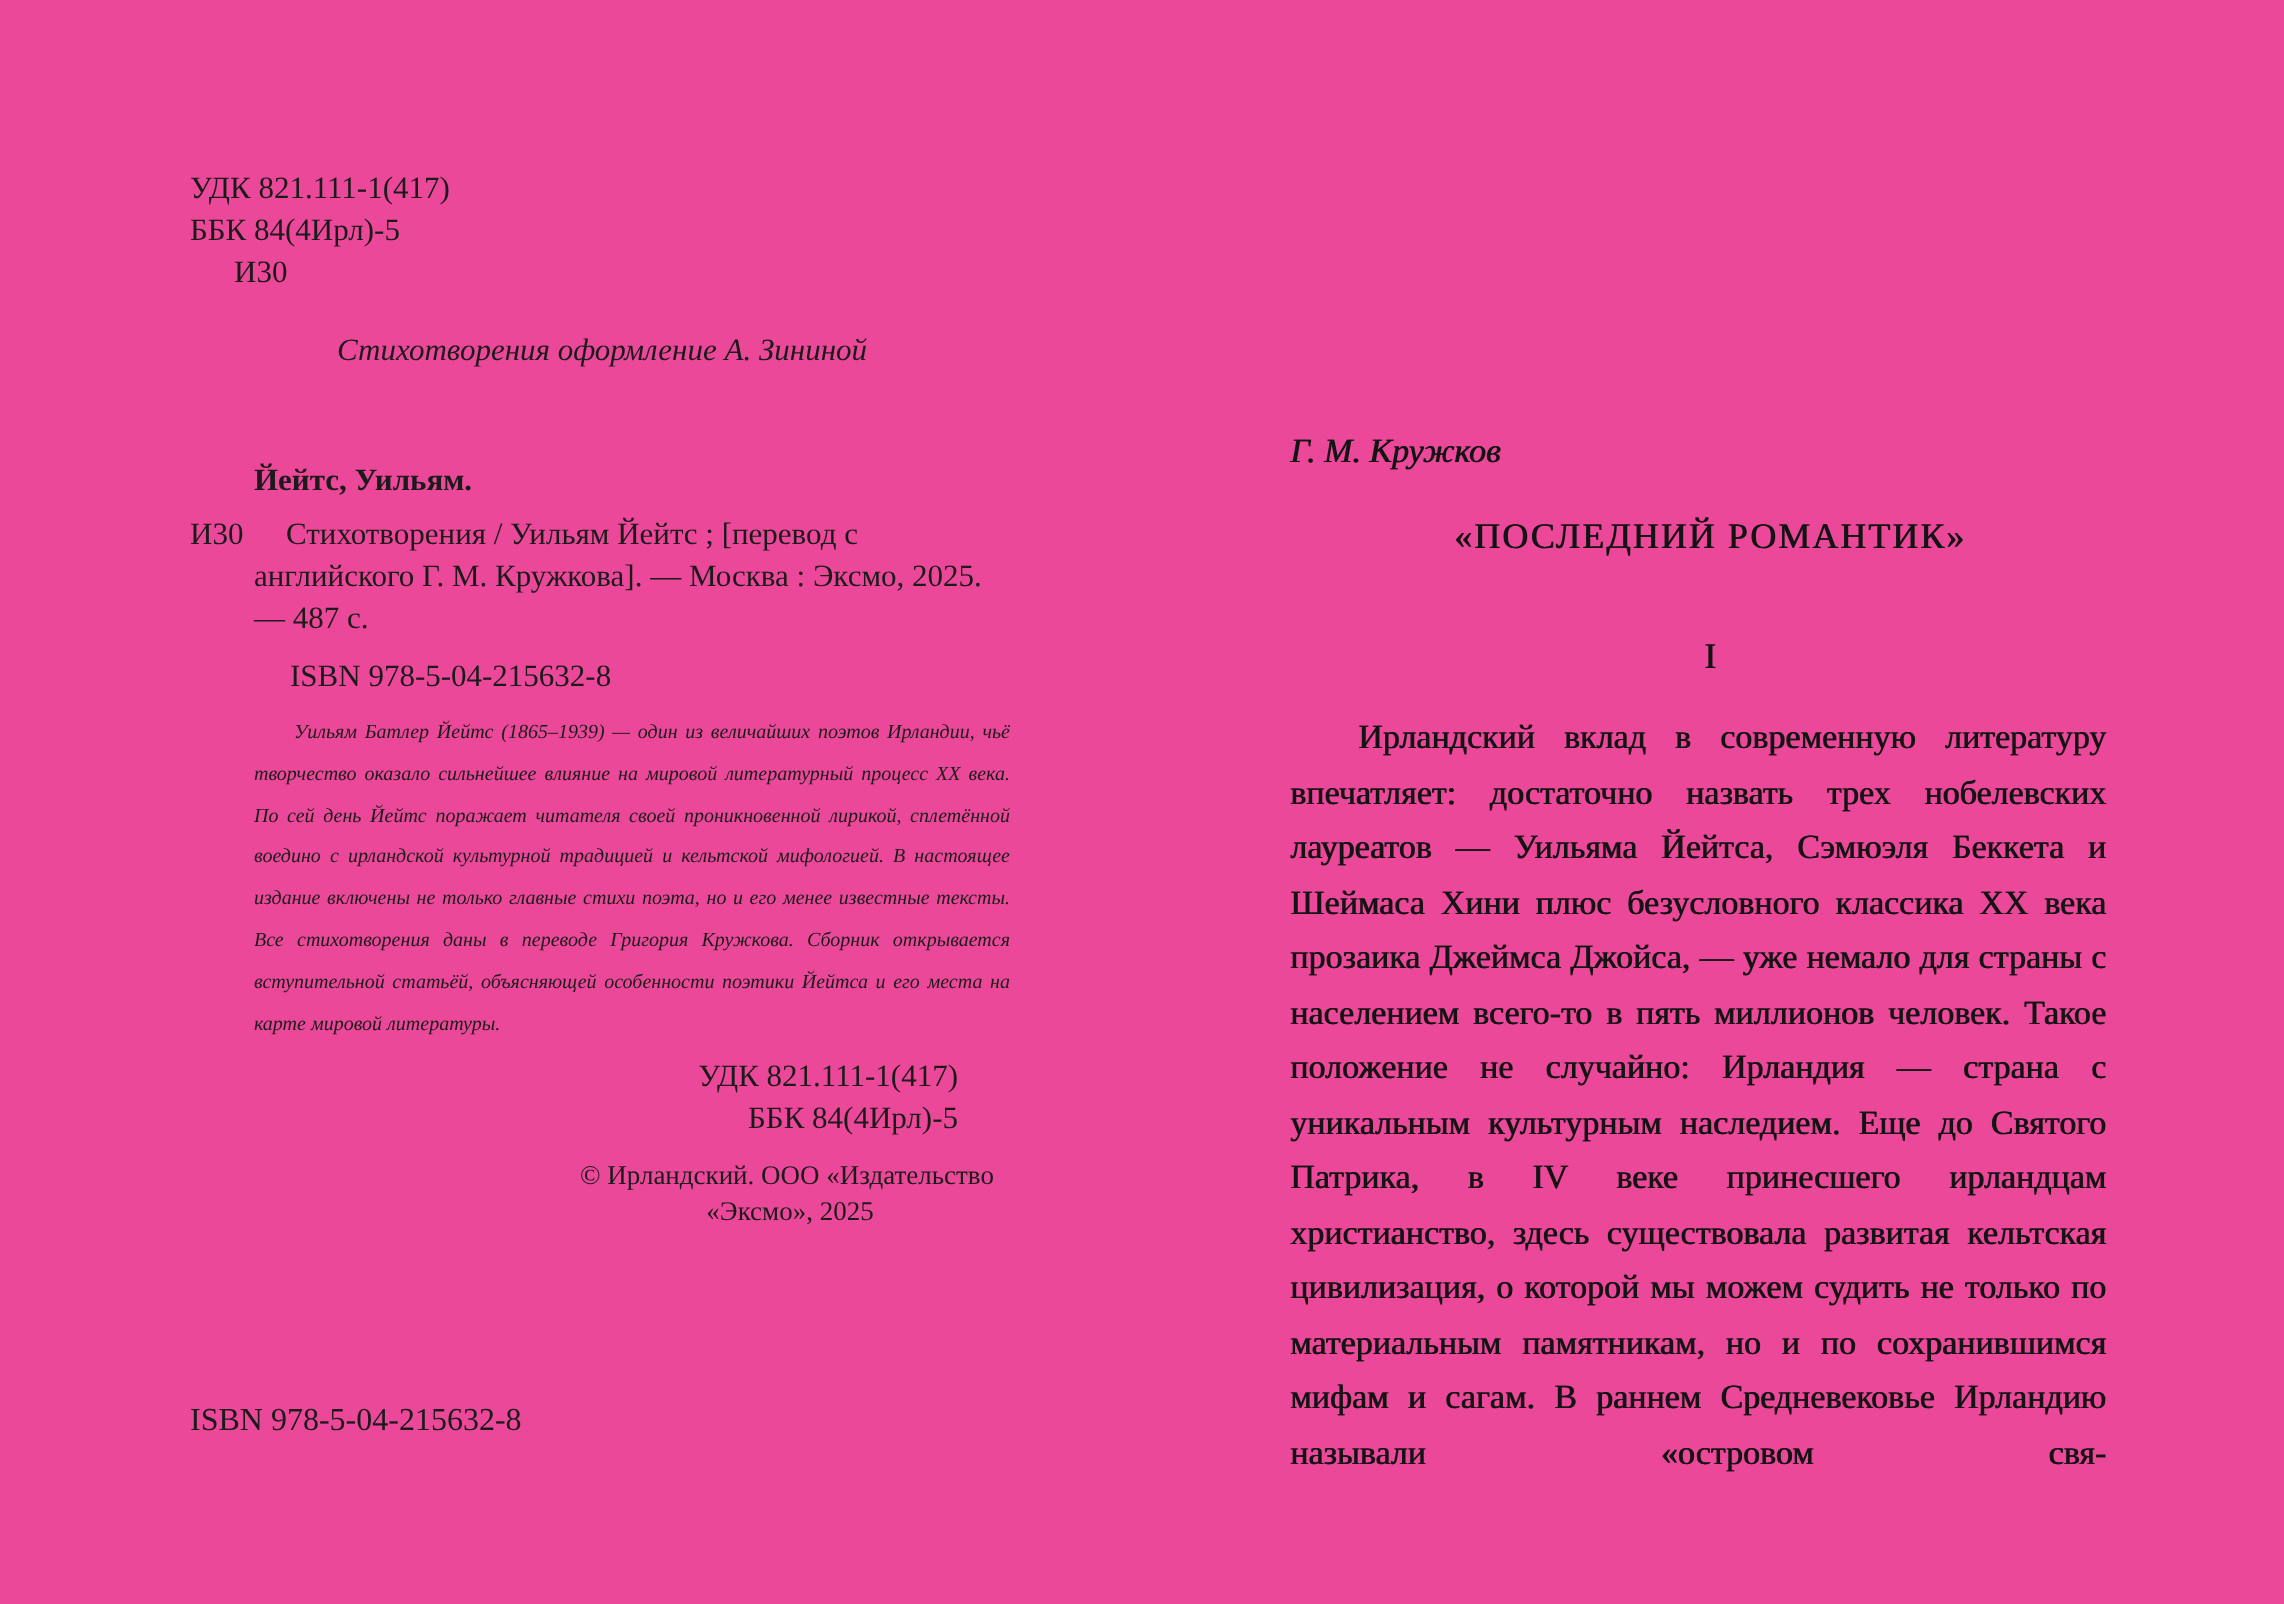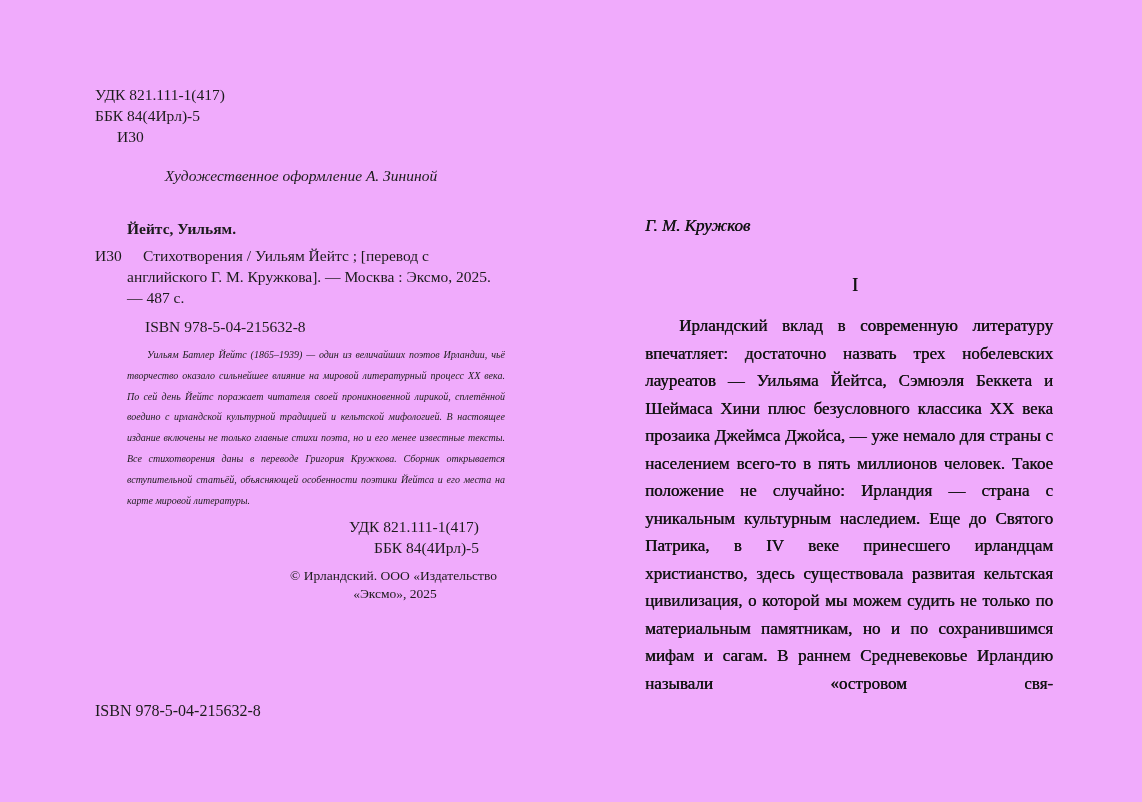--- a/index.html
+++ b/index.html
@@ -4,21 +4,21 @@
 <style>
   html, body {
     margin: 0;
     padding: 0;
     background: #ffffff;
   }
   .spread {
     position: relative;
     width: 1142px;
     height: 802px;
-    background: #f0abfc;
+    background: #ec4899;
     overflow: hidden;
     font-family: "Liberation Serif", serif;
     color: #1b1b1b;
   }
   .page { position: absolute; }
 
   
   .page-left {
     left: 95px;
     top: 84px;
@@ -28,21 +28,21 @@
     line-height: 21px;
   }
   .codes-top div { white-space: nowrap; }
   .author-sign-top { margin-left: 22px; }
   .design-credit {
     margin-top: 18px;
     text-align: center;
     font-style: italic;
   }
   .author-heading {
-    margin-top: 32px;
+    margin-top: 44px;
     margin-left: 32px;
     font-weight: bold;
   }
   .bib-block {
     position: relative;
     margin-top: 6px;
     padding-left: 32px;
   }
   .entry-sign {
     position: absolute;
@@ -132,21 +132,21 @@
 <div class="spread">
 
   <section class="page page-left">
 
     <div class="codes-top">
       <div>УДК 821.111-1(417)</div>
       <div>ББК 84(4Ирл)-5</div>
       <div class="author-sign-top">И30</div>
     </div>
 
-    <div class="design-credit">Художественное оформление А. Зининой</div>
+    <div class="design-credit">Стихотворения оформление А. Зининой</div>
 
     <div class="author-heading">Йейтс, Уильям.</div>
 
     <div class="bib-block">
       <span class="entry-sign">И30</span>
       <p class="bib-entry">Стихотворения / Уильям Йейтс ; [перевод с английского Г. М. Кружкова]. — Москва : Эксмо, 2025. — 487 с.</p>
     </div>
 
     <div class="isbn-entry">ISBN 978-5-04-215632-8</div>
 
@@ -163,20 +163,21 @@
     </div>
 
     <div class="isbn-bottom">ISBN 978-5-04-215632-8</div>
 
   </section>
 
   <section class="page page-right">
 
     <div class="essay-author">Г. М. Кружков</div>
 
+    <div class="essay-title">«ПОСЛЕДНИЙ РОМАНТИК»</div>
 
 
     <div class="section-number">I</div>
 
     <p class="essay-paragraph">Ирландский вклад в современную литературу впечатляет: достаточно назвать трех нобелевских лауреатов — Уильяма Йейтса, Сэмюэля Беккета и Шеймаса Хини плюс безусловного классика XX века прозаика Джеймса Джойса, — уже немало для страны с населением всего-то в пять миллионов человек. Такое положение не случайно: Ирландия — страна с уникальным культурным наследием. Еще до Святого Патрика, в IV веке принесшего ирландцам христианство, здесь существовала развитая кельтская цивилизация, о которой мы можем судить не только по материальным памятникам, но и по сохранившимся мифам и сагам. В раннем Средневековье Ирландию называли «островом свя-</p>
 
   </section>
 
 </div>
 

